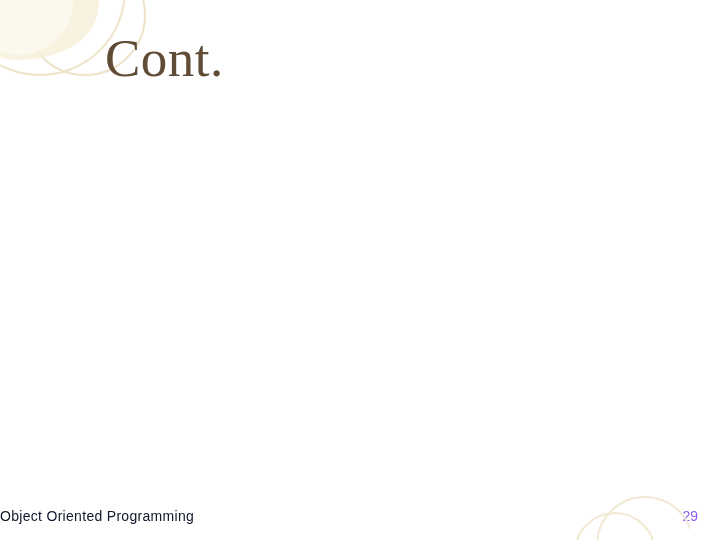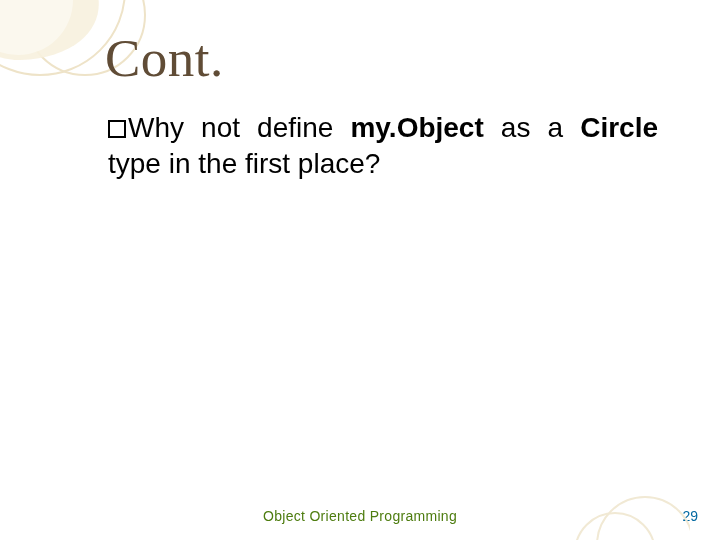--- a/index.html
+++ b/index.html
@@ -69,53 +69,49 @@
     position: relative;
     top: 1px;
     box-sizing: border-box;
   }
   .bold { font-weight: bold; }
   .footer-text {
     position: absolute;
     bottom: 16px;
     left: 0;
     right: 0;
-    text-align: center;
     font-size: 14px;
-    color: #4d7c0f;
+    color: #0f172a;
     letter-spacing: 0.3px;
   }
   .page-num {
     position: absolute;
     bottom: 16px;
     right: 22px;
     font-size: 14px;
-    color: #0369a1;
+    color: #8b5cf6;
   }
 </style>
 </head>
 <body>
 
 <div class="slide">
 
   <div class="deco-top">
     <svg viewBox="0 0 200 160">
       <circle cx="60" cy="30" r="85" fill="none" stroke="#eee3c8" stroke-width="2"></circle>
       <circle cx="105" cy="55" r="60" fill="none" stroke="#eee3c8" stroke-width="2"></circle>
       <path d="M 40 -20 C 140 -10, 150 95, 40 100 C -40 100, -40 -20, 40 -20 Z" fill="#f7f1de" opacity="0.9"></path>
       <circle cx="38" cy="40" r="55" fill="#fbf8ee"></circle>
     </svg>
   </div>
 
   <div class="title">Cont.</div>
 
   <div class="body">
-    <p class="para">
-      <span class="bullet-box"></span><span>Why not define </span><span class="bold">my.Object</span><span> as a </span><span class="bold">Circle</span><span> type in the first place?</span>
-    </p>
   </div>
 
   <div class="footer-text">Object Oriented Programming</div>
   <div class="page-num">29</div>
 
   <div class="deco-bottom">
     <svg viewBox="0 0 120 90">
       <circle cx="75" cy="70" r="48" fill="none" stroke="#f1e9d4" stroke-width="2"></circle>
       <circle cx="45" cy="78" r="40" fill="none" stroke="#f1e9d4" stroke-width="2"></circle>
     </svg>

